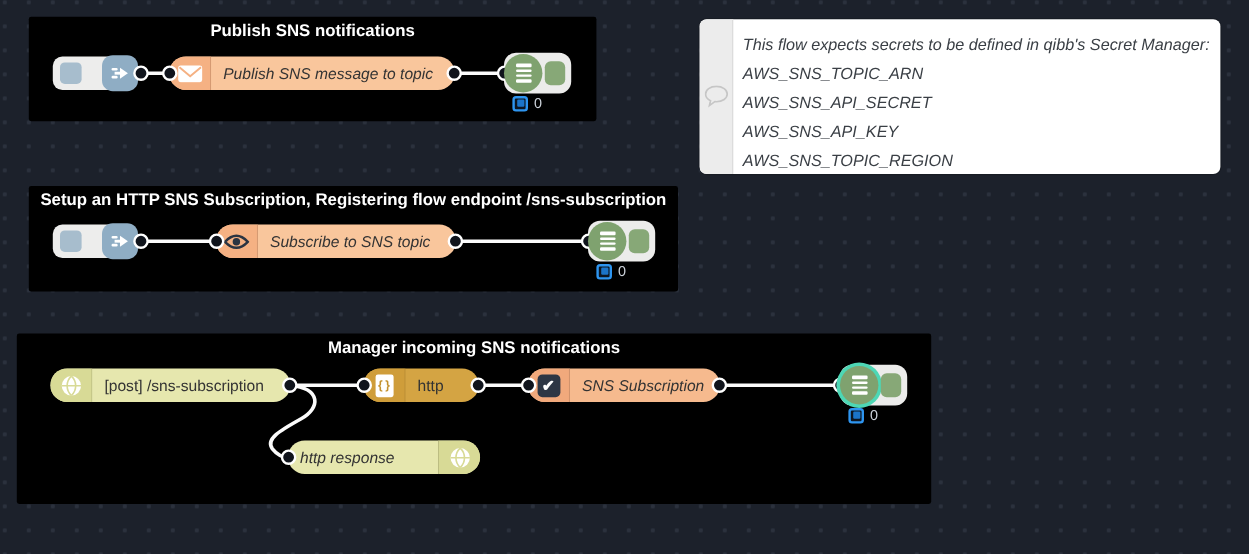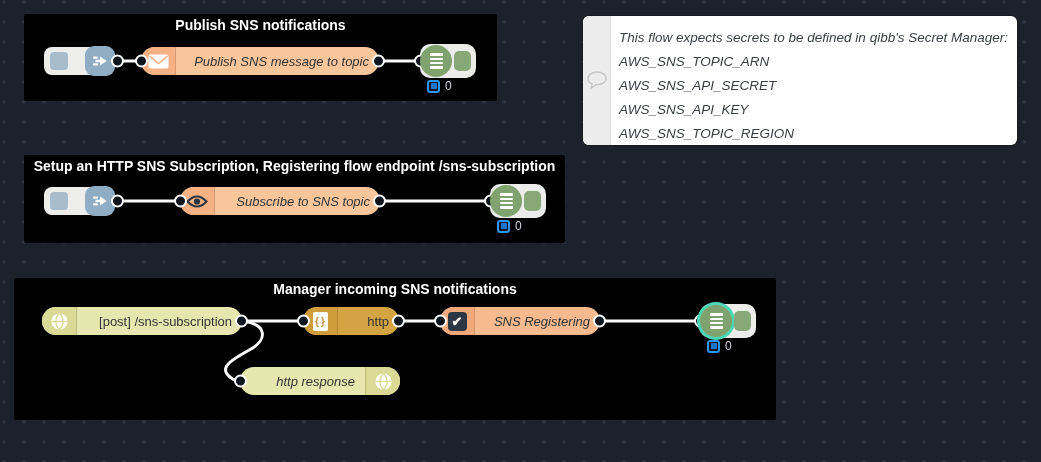--- a/index.html
+++ b/index.html
@@ -24,21 +24,21 @@
     color:#fff;font-weight:bold;font-size:14px;white-space:nowrap;
   }
   svg.wires{position:absolute;inset:0;width:1041px;height:462px;pointer-events:none;}
   .wire{fill:none;stroke:#fbfbfb;stroke-width:3;stroke-linecap:round;}
 
   .node{
     position:absolute;height:28px;border-radius:14px;
     display:flex;align-items:center;box-sizing:border-box;
     font-size:13px;color:#333;
   }
-  .node .label{flex:1;text-align:right;padding:0 10px;white-space:nowrap;font-style:italic;}
+  .node .label{flex:1;text-align:left;padding:0 10px;white-space:nowrap;font-style:italic;}
   .node .label.plain{font-style:normal;}
   .icon-strip{
     width:34px;align-self:stretch;display:flex;align-items:center;justify-content:center;
     border-right:1px solid rgba(0,0,0,0.13);border-radius:14px 0 0 14px;flex:0 0 auto;
   }
   .icon-strip.right{border-right:none;border-left:1px solid rgba(0,0,0,0.13);border-radius:0 14px 14px 0;}
 
   .node.orange{background:#f9c69c;}
   .node.orange .icon-strip{background:#f5b183;}
   .node.peach{background:#f6ba8e;}
@@ -233,21 +233,21 @@
     </div>
     <span class="label plain">http</span>
     <span class="port out"></span>
   </div>
 
   <div class="node peach" style="left:440px;top:307px;width:160px">
     <span class="port in"></span>
     <div class="icon-strip">
       <div class="checkbox-glyph">✔</div>
     </div>
-    <span class="label">SNS Registering</span>
+    <span class="label">SNS Subscription</span>
     <span class="port out"></span>
   </div>
 
   <div class="debug selected" style="left:700px;top:304px">
     <span class="port in"></span>
     <div class="debug-circle">
       <div class="bar"></div>
         <div class="bar"></div>
         <div class="bar"></div>
         <div class="bar"></div>

